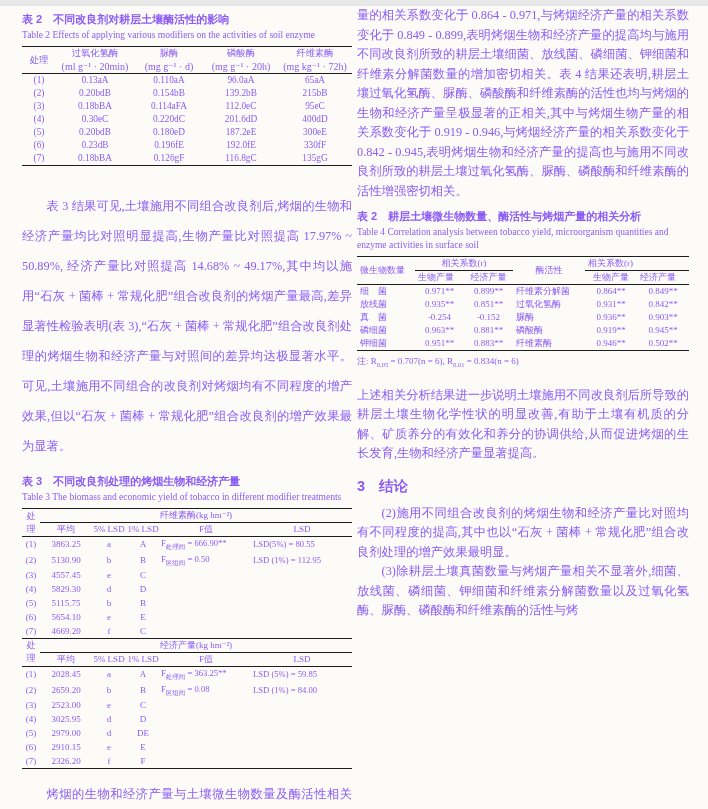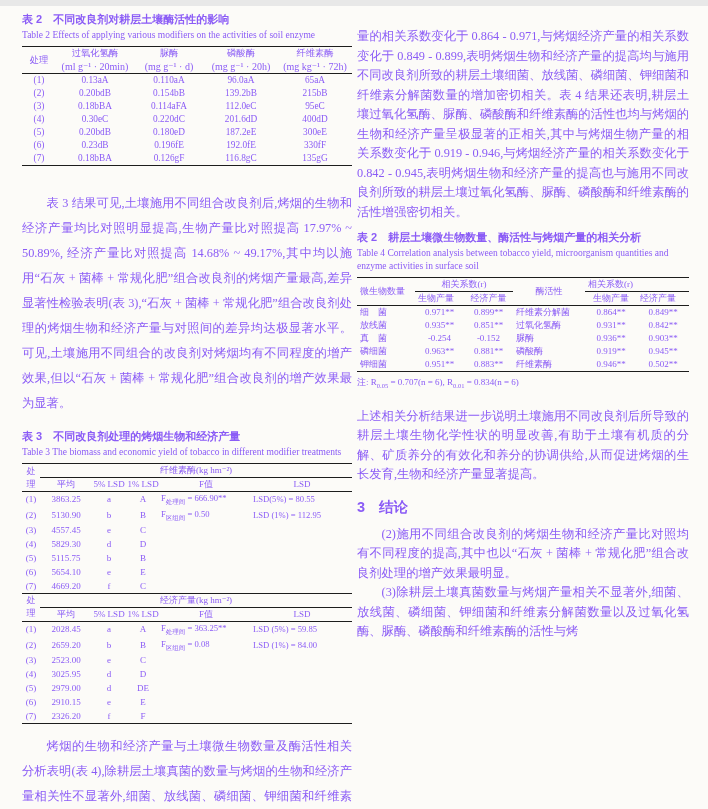--- a/index.html
+++ b/index.html
@@ -43,21 +43,21 @@
   .t3 tbody td { height:14px; }
 
   .t4 .cmid { border-bottom:0.8px solid #1d1d1d; }
   .t4 .h2 td, .t4 .span2 { border-bottom:0.8px solid #1d1d1d; }
   .t4 td:nth-child(1), .t4 td:nth-child(4) { text-align:left; padding-left:3px; }
   .t4 thead td { height:14px; }
 
   .note { font-size:9px; line-height:12px; margin-top:4px; }
   .note sub { font-size:6.5px; }
 
-  .para { font-size:12.3px; line-height:25px; text-align:justify; }
+  .para { font-size:12.3px; line-height:30px; text-align:justify; }
   .col-right .para { line-height:19.5px; }
   .indent { text-indent:2em; }
 
   .sec-heading {
     font-family:"Liberation Sans","DejaVu Sans",sans-serif;
     font-weight:700; font-size:14.5px; line-height:20px;
     margin:12px 0 8px 0;
   }
   .sec-heading .num { margin-right:14px; }
 
@@ -285,21 +285,21 @@
             <td>2326.20</td>
             <td>f</td>
             <td>F</td>
           </tr>
         </tbody>
     </table>
 
     <p class="para indent mt-lpara2">烤烟的生物和经济产量与土壤微生物数量及酶活性相关分析表明(表 4),除耕层土壤真菌的数量与烤烟的生物和经济产量相关性不显著外,细菌、放线菌、磷细菌、钾细菌和纤维素分解菌的数量与烤烟的生物和经济产量均呈极显著的正相关,其中与烤烟生物产</p>
   </div>
 
-  <div class="col col-right" style="top:21px;">
+  <div class="col col-right" style="top:0;">
 
     <p class="para">量的相关系数变化于 0.864 - 0.971,与烤烟经济产量的相关系数变化于 0.849 - 0.899,表明烤烟生物和经济产量的提高均与施用不同改良剂所致的耕层土壤细菌、放线菌、磷细菌、钾细菌和纤维素分解菌数量的增加密切相关。表 4 结果还表明,耕层土壤过氧化氢酶、脲酶、磷酸酶和纤维素酶的活性也均与烤烟的生物和经济产量呈极显著的正相关,其中与烤烟生物产量的相关系数变化于 0.919 - 0.946,与烤烟经济产量的相关系数变化于 0.842 - 0.945,表明烤烟生物和经济产量的提高也与施用不同改良剂所致的耕层土壤过氧化氢酶、脲酶、磷酸酶和纤维素酶的活性增强密切相关。</p>
 
     <div class="cap-zh mt-t4cap">表 2　耕层土壤微生物数量、酶活性与烤烟产量的相关分析</div>
     <div class="cap-en">Table 4  Correlation analysis between tobacco yield, microorganism quantities and enzyme activities in surface soil</div>
 
     <table class="sci t4 mt-table">
       <colgroup>
           <col style="width:58px">
           <col style="width:49px">

